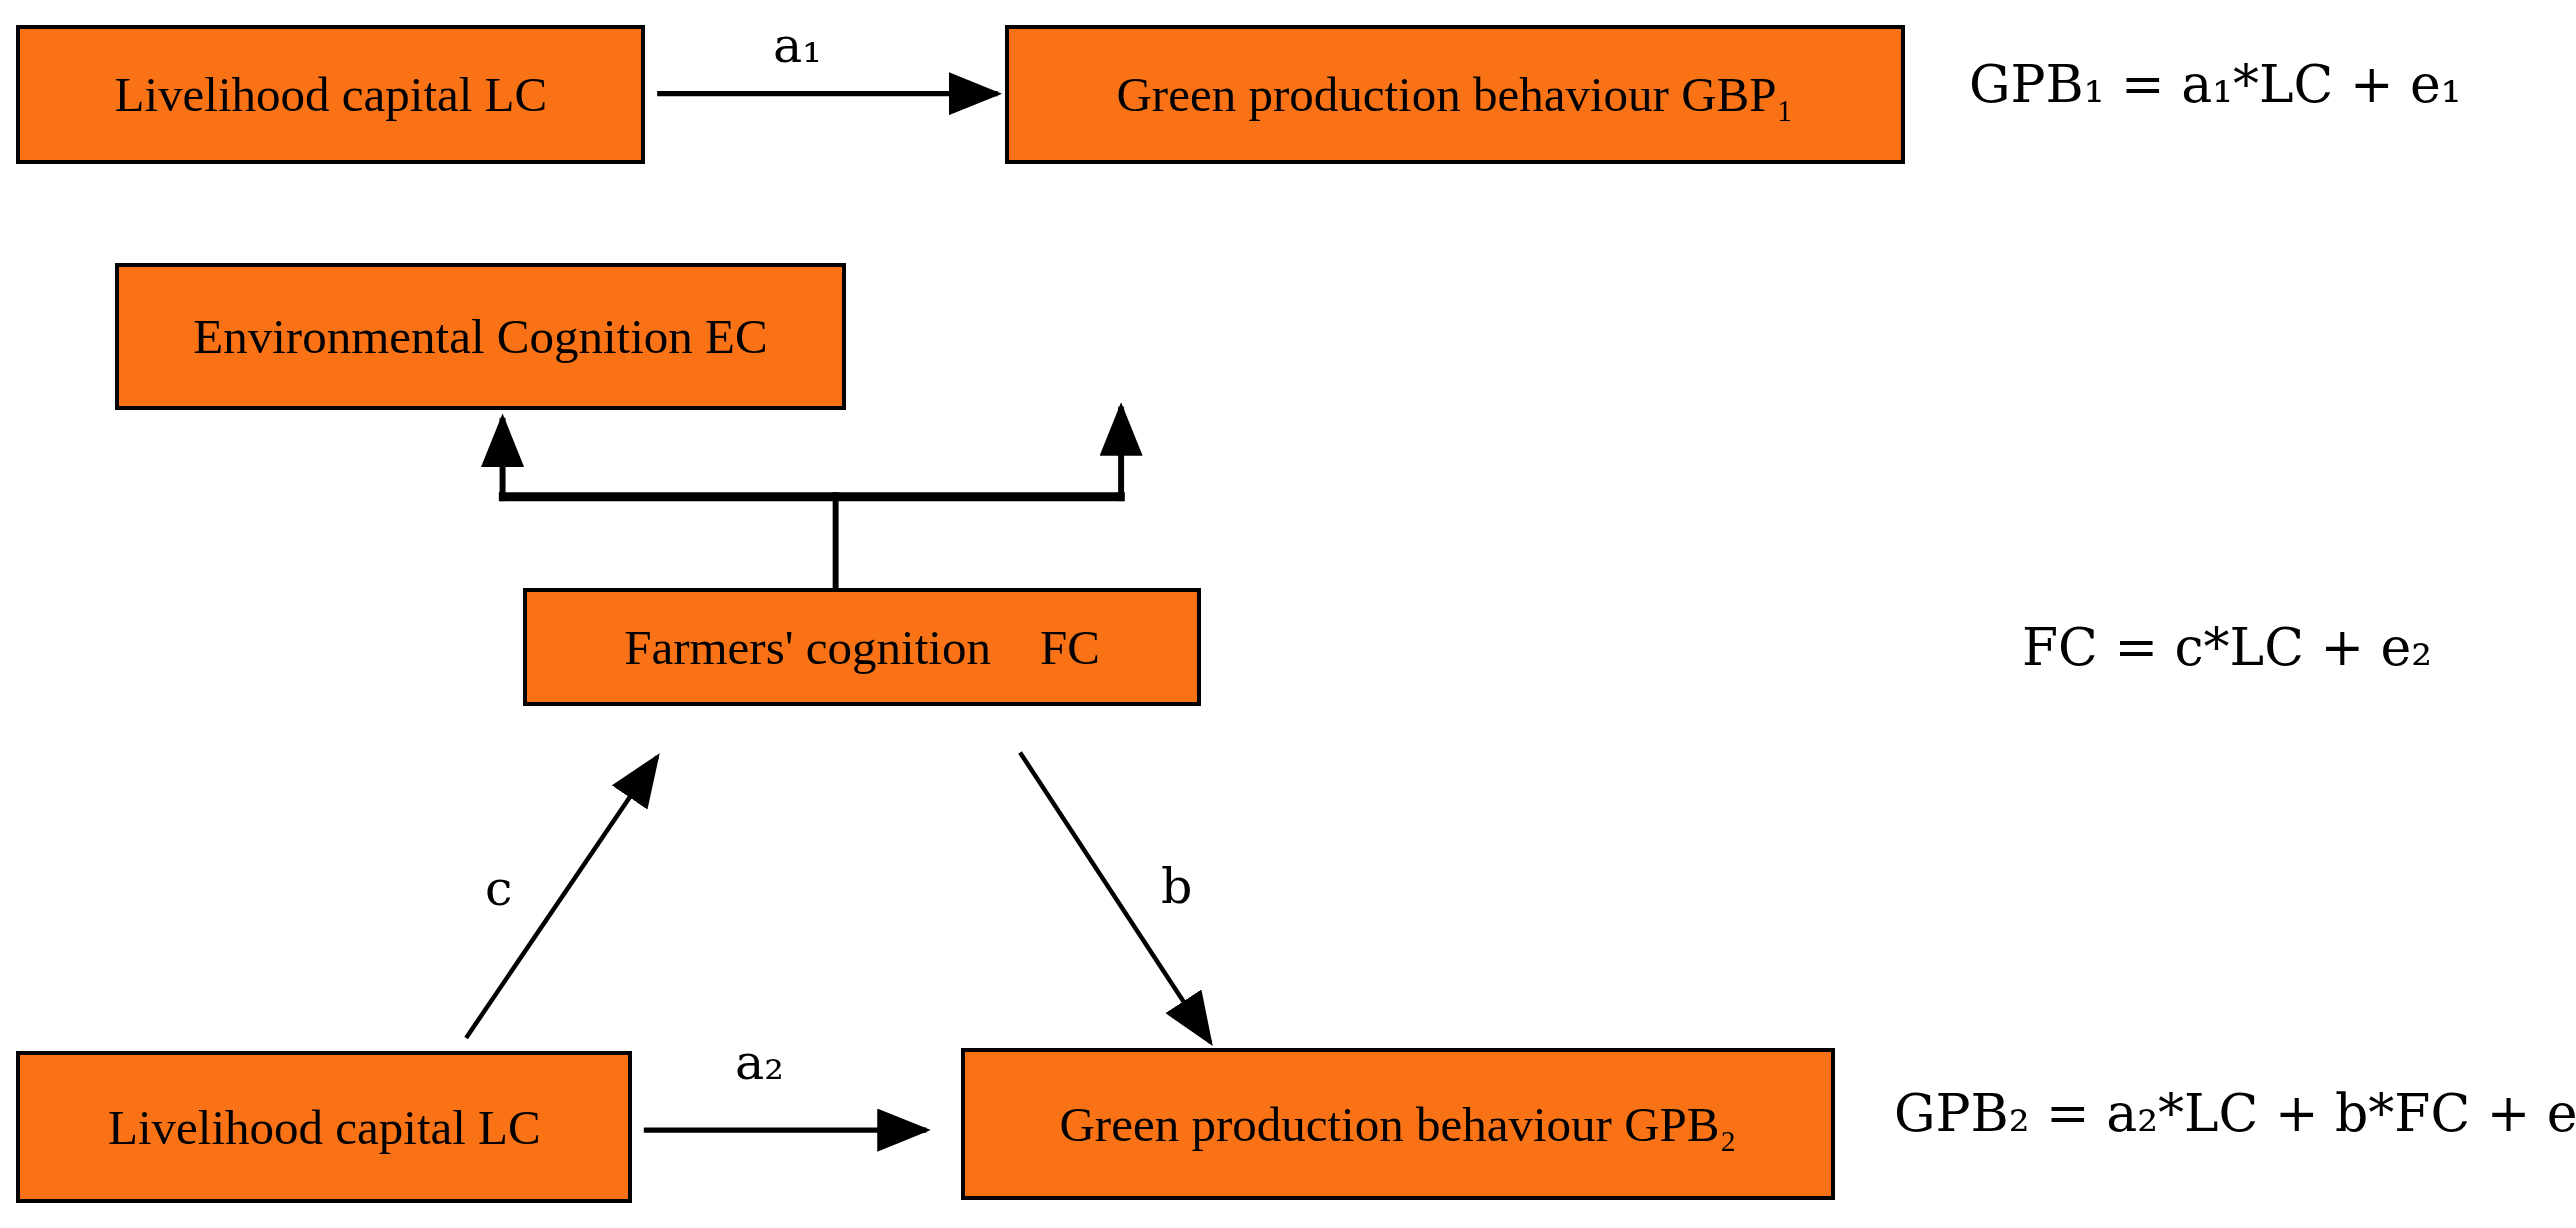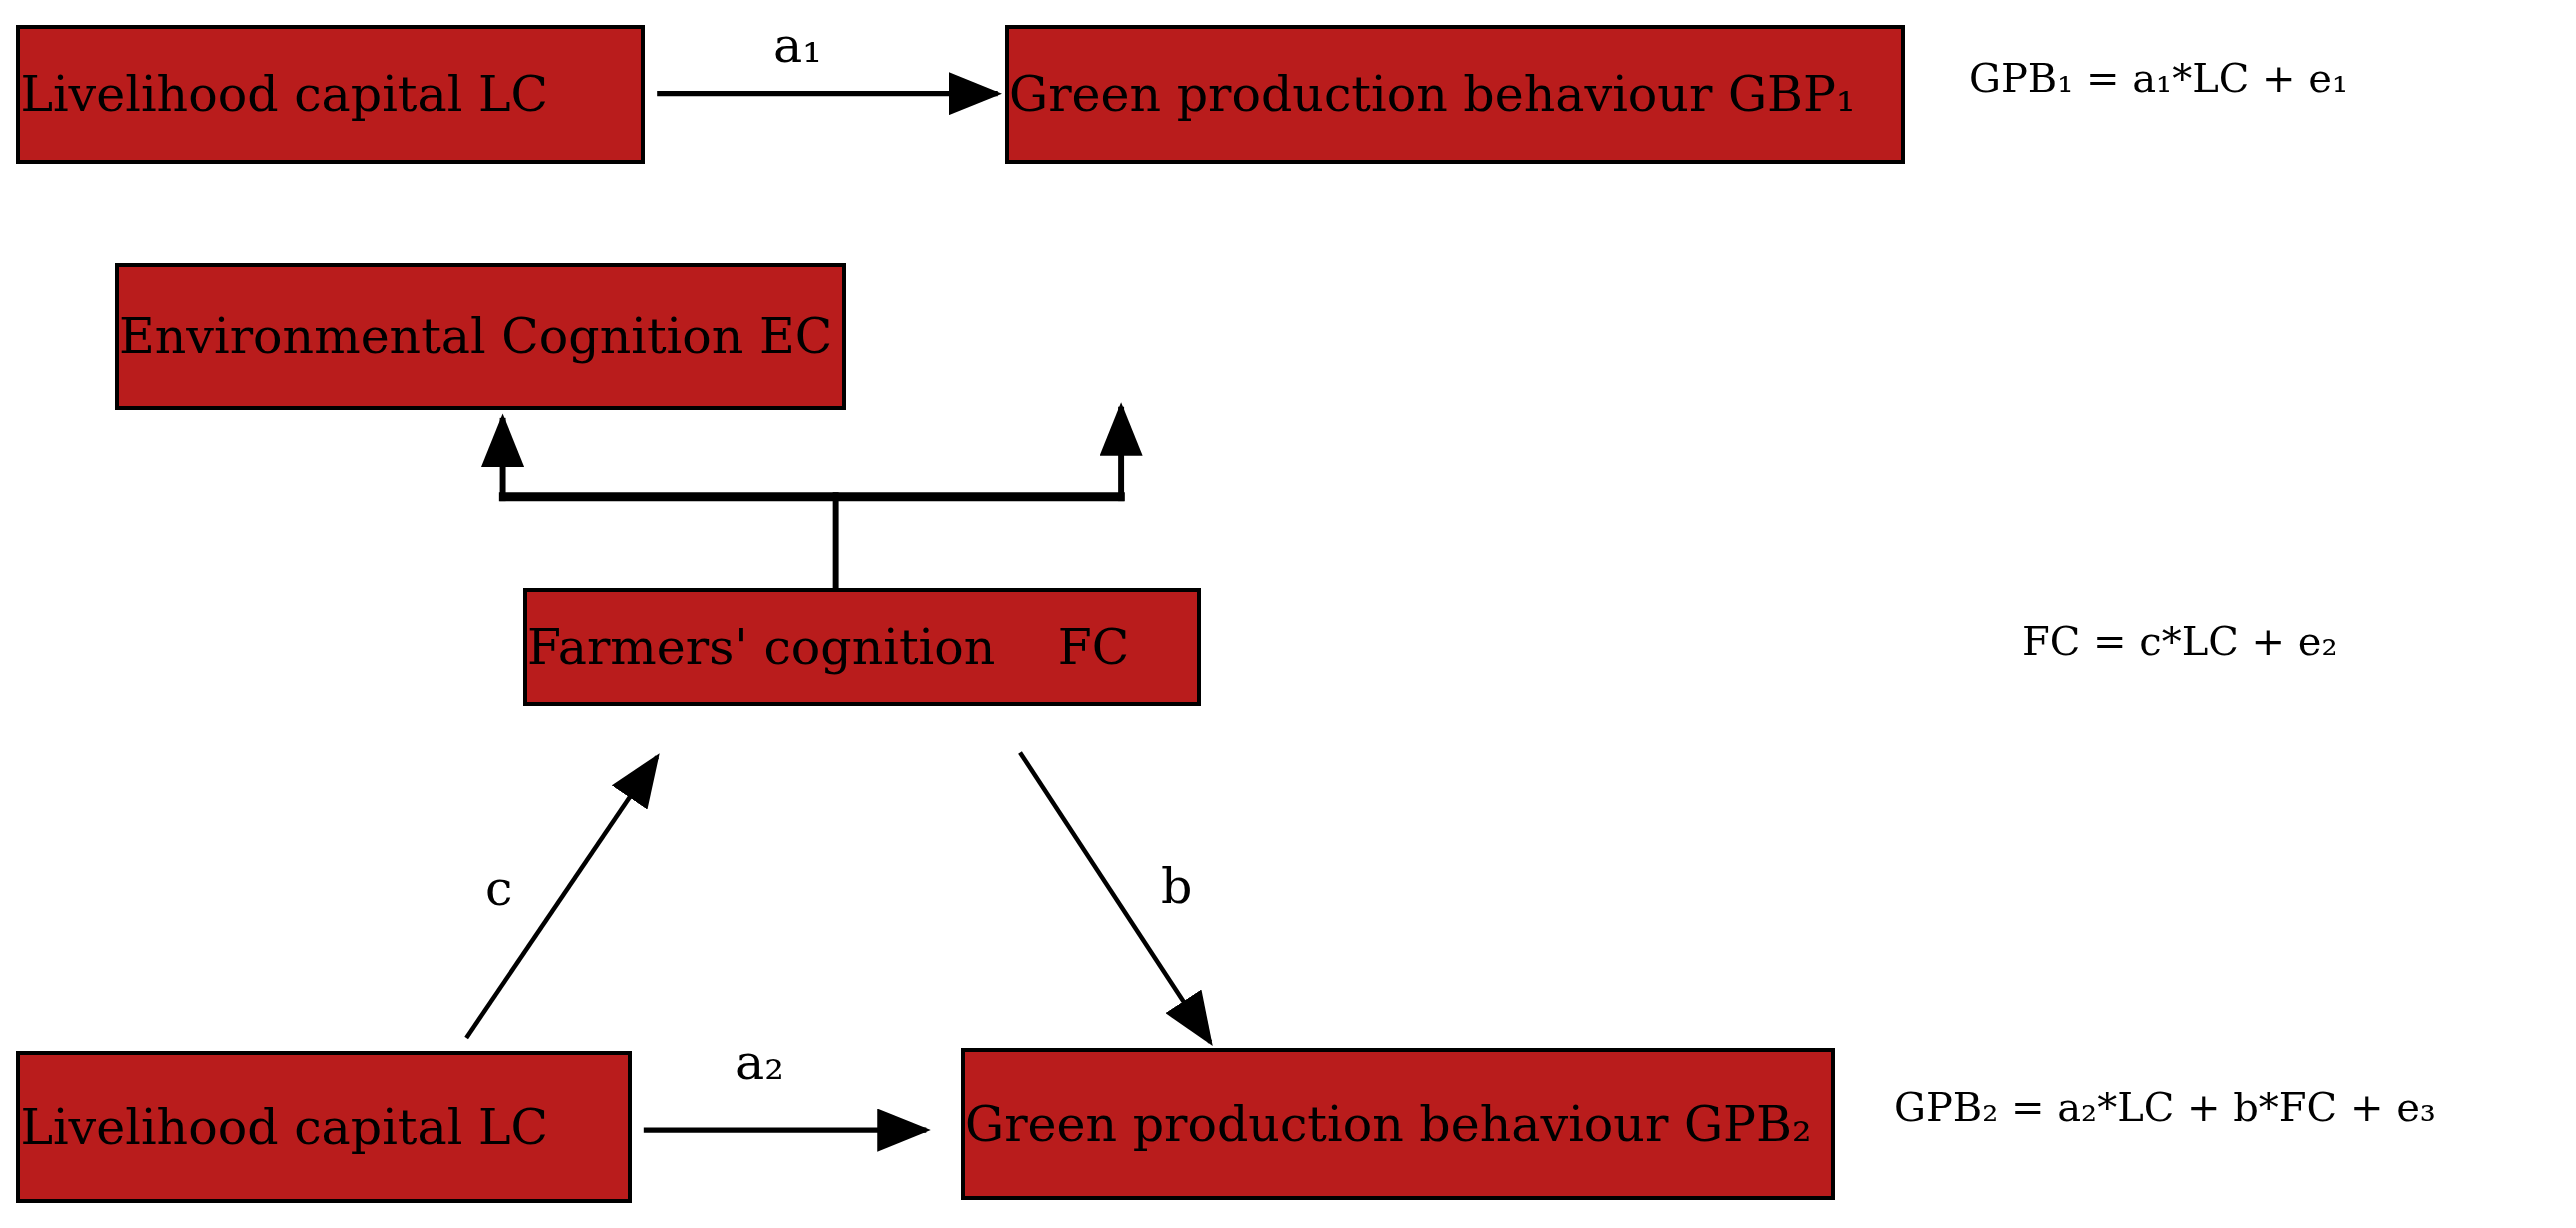--- a/index.html
+++ b/index.html
@@ -10,39 +10,41 @@
     background: #ffffff;
     font-family: "DejaVu Serif", "Liberation Serif", serif;
     color: #000000;
     overflow: hidden;
   }
   #connector-layer { position: absolute; left: 0; top: 0; }
   .box {
     position: absolute;
     box-sizing: border-box;
     border: 4.5px solid #000000;
-    background: #b91c1c;
+    background: #f97316;
     display: flex;
     align-items: center;
+    justify-content: center;
+    font-family: Liberation Serif, serif;
   }
   .box-label {
     white-space: pre;
     font-size: 49px;
     line-height: 1;
     text-align: center;
   }
   .edge-label {
     position: absolute;
     font-size: 49px;
     line-height: 1;
     white-space: pre;
   }
   .equation {
     position: absolute;
-    font-size: 40px;
+    font-size: 52px;
     line-height: 1;
     white-space: pre;
   }
   
   #box-lc-top  { left: 16.4px;   top: 24.5px;   width: 629px;  height: 139px; }
   #box-gbp1    { left: 1005px; top: 24.5px;   width: 900px; height: 139px; }
   #box-ec      { left: 115px;  top: 263px;  width: 731px;  height: 147px; }
   #box-pc      { left: 908px; top: 263px;  width: 562px;  height: 136px; }
   #box-fc      { left: 523px;  top: 588px;  width: 678px;  height: 118px; }
   #box-lc-bot  { left: 16.4px;   top: 1051px; width: 616px;  height: 152px; }

